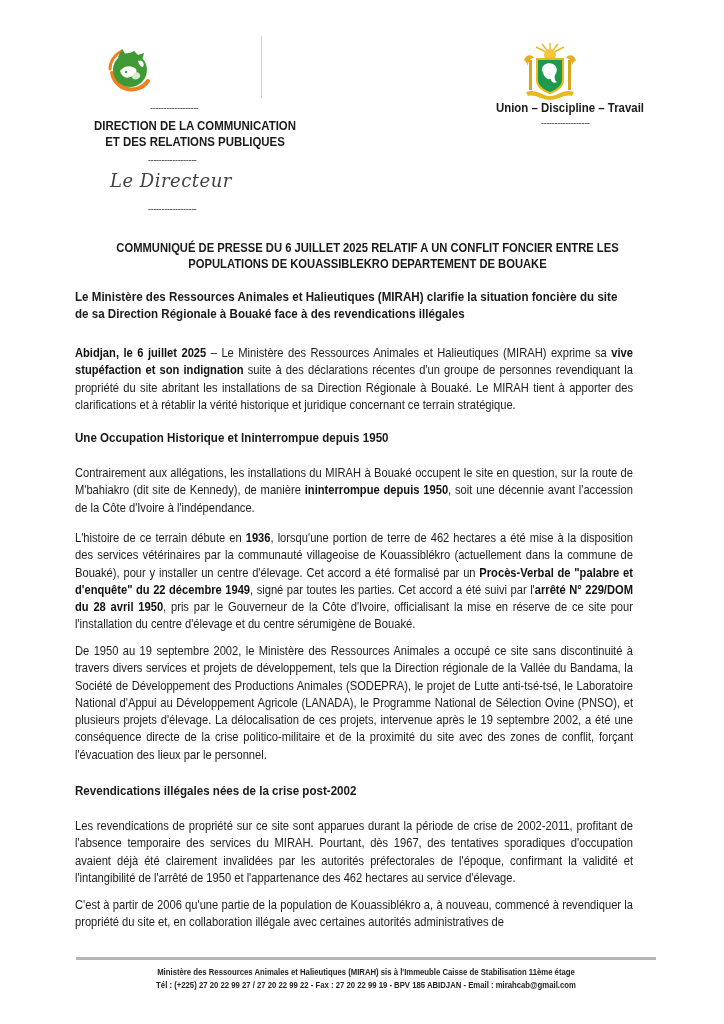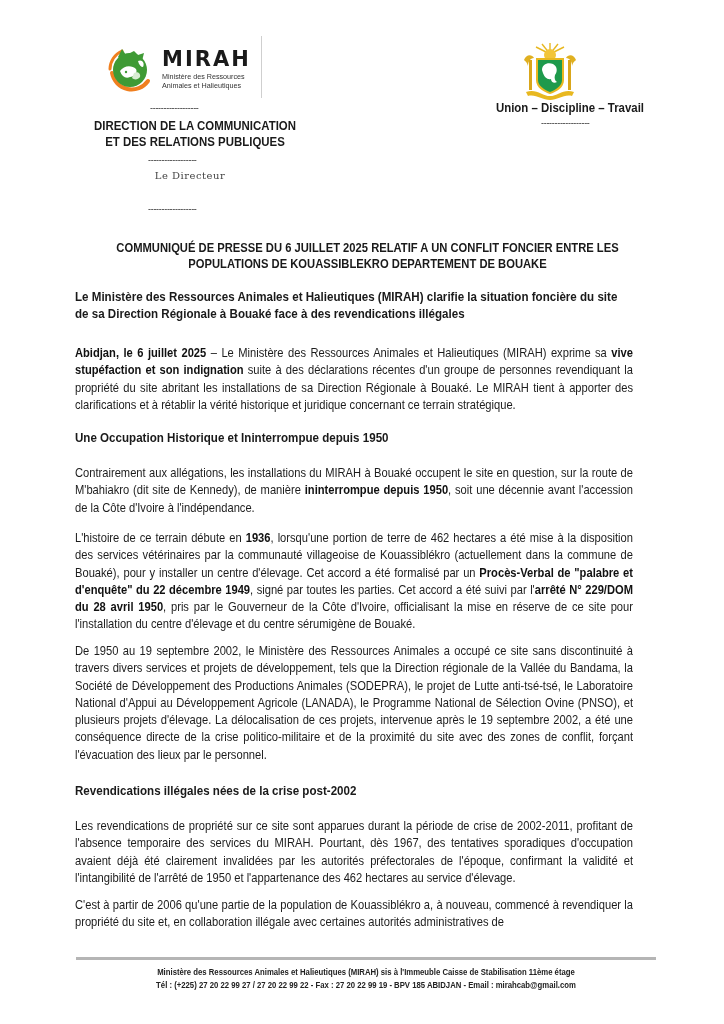--- a/index.html
+++ b/index.html
@@ -32,22 +32,22 @@
     .dash {
       position: absolute; font-size: 9px; letter-spacing: -0.3px; color: #222;
       font-family: "Liberation Sans", sans-serif; white-space: nowrap;
     }
     .dir-title {
       position: absolute; left: 60px; top: 118px; width: 270px; text-align: center;
       font-family: "Liberation Sans", sans-serif; font-weight: bold; font-size: 12.3px;
       line-height: 16px; color: #1a1a1a; transform: scaleX(0.93); transform-origin: center;
     }
     .director {
-      position: absolute; left: 110px; top: 170px; width: 160px; text-align: center;
-      font-family: "DejaVu Serif", serif; font-size: 10px;
+      position: absolute; left: 110px; top: 170px; width: 160px; 
+      font-family: "DejaVu Serif", serif; font-style: italic; font-size: 18px;
       color: #444; letter-spacing: 0.5px;
     }
 
     
     .emblem { position: absolute; left: 518px; top: 40px; width: 64px; height: 64px; }
     .motto {
       position: absolute; left: 470px; top: 101px; width: 200px; text-align: center;
       font-weight: bold; font-size: 12.3px; color: #1a1a1a;
       transform: scaleX(0.93); transform-origin: center;
     }
@@ -95,25 +95,20 @@
       <svg width="52" height="52" viewBox="0 0 52 52">
         <path d="M8 30 A20 20 0 0 0 44 38" stroke="#f07f1f" stroke-width="4" fill="none" stroke-linecap="round"></path>
         <path d="M6 26 A20 20 0 0 1 18 8" stroke="#f07f1f" stroke-width="3" fill="none" stroke-linecap="round"></path>
         <circle cx="26" cy="27" r="17" fill="#3f9a35"></circle>
         <path d="M14 14 L18 6 L22 12 L30 8 L34 12 L40 10 L38 18 L30 20 L20 20 Z" fill="#3f9a35"></path>
         <path d="M16 28 C20 22 28 22 32 26 C34 30 30 34 26 34 C22 36 18 34 16 28 Z" fill="#ffffff"></path>
         <path d="M30 30 C33 28 37 30 36 34 C34 37 30 37 28 35 Z" fill="#d8ecd2"></path>
         <path d="M34 18 C38 16 41 20 39 24 C37 24 35 22 34 18 Z" fill="#ffffff"></path>
         <circle cx="22" cy="29" r="1.2" fill="#3f9a35"></circle>
       </svg>
-    </div>
-    <div class="logo-text">
-      <div class="logo-title">MIRAH</div>
-      <div class="logo-sub">Ministère des Ressources</div>
-      <div class="logo-sub" style="margin-top:0">Animales et Halieutiques</div>
     </div>
   </div>
   <div class="logo-divider"></div>
 
   <div class="dash" style="left:150px; top:103px;">------------------</div>
   <div class="dir-title">
     <div>DIRECTION DE LA COMMUNICATION</div>
     <div>ET DES RELATIONS PUBLIQUES</div>
   </div>
   <div class="dash" style="left:148px; top:155px;">------------------</div>

